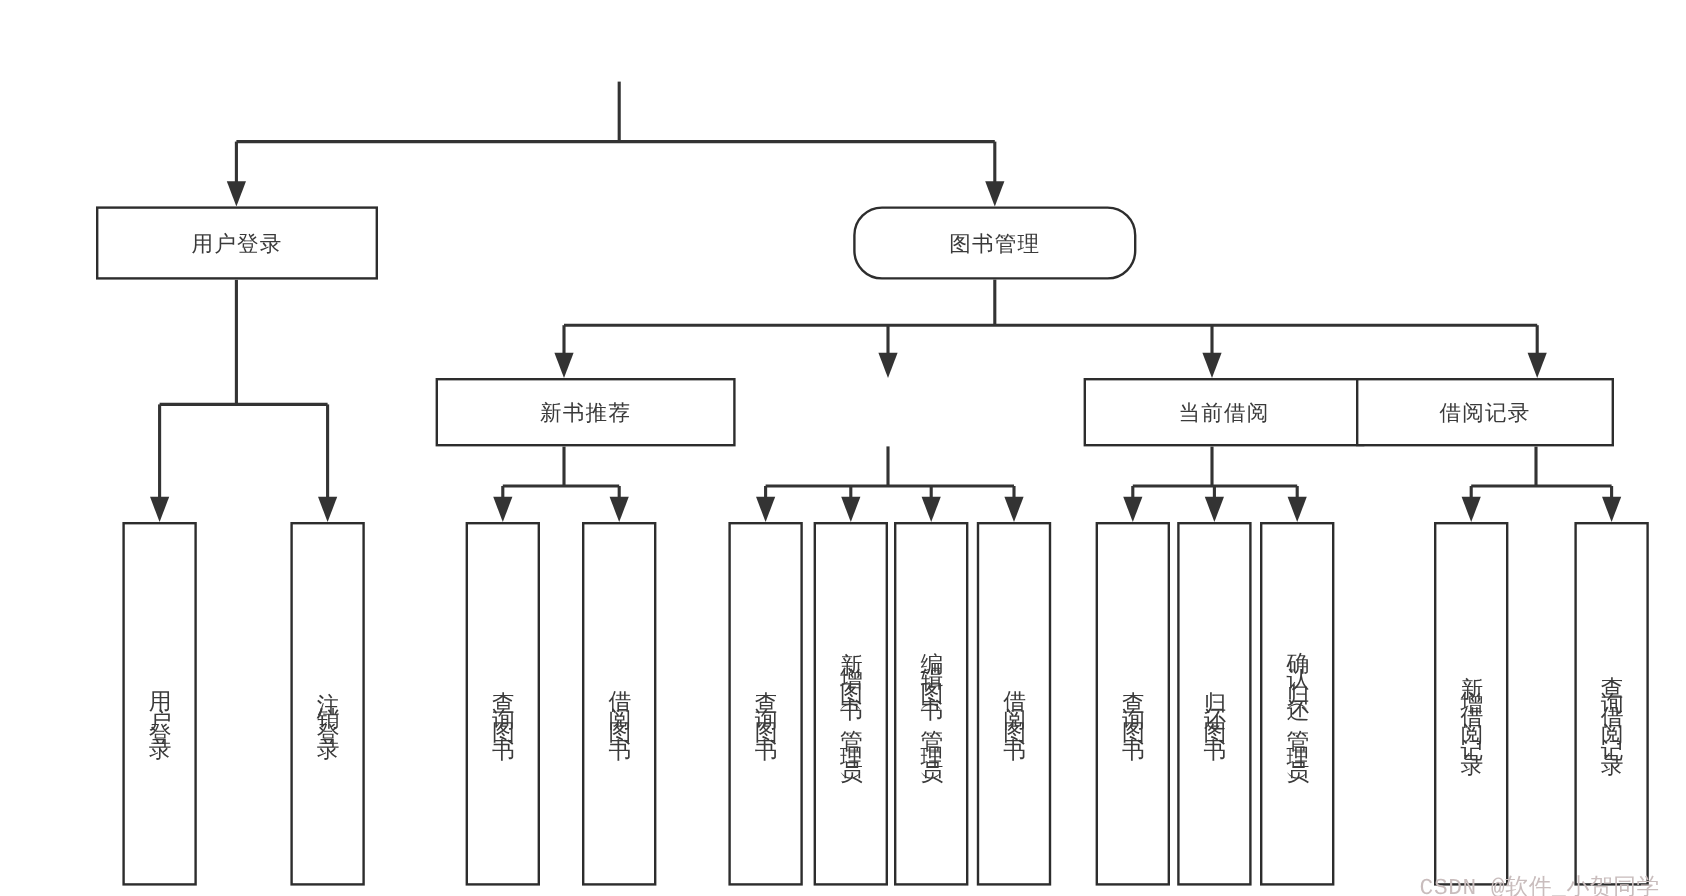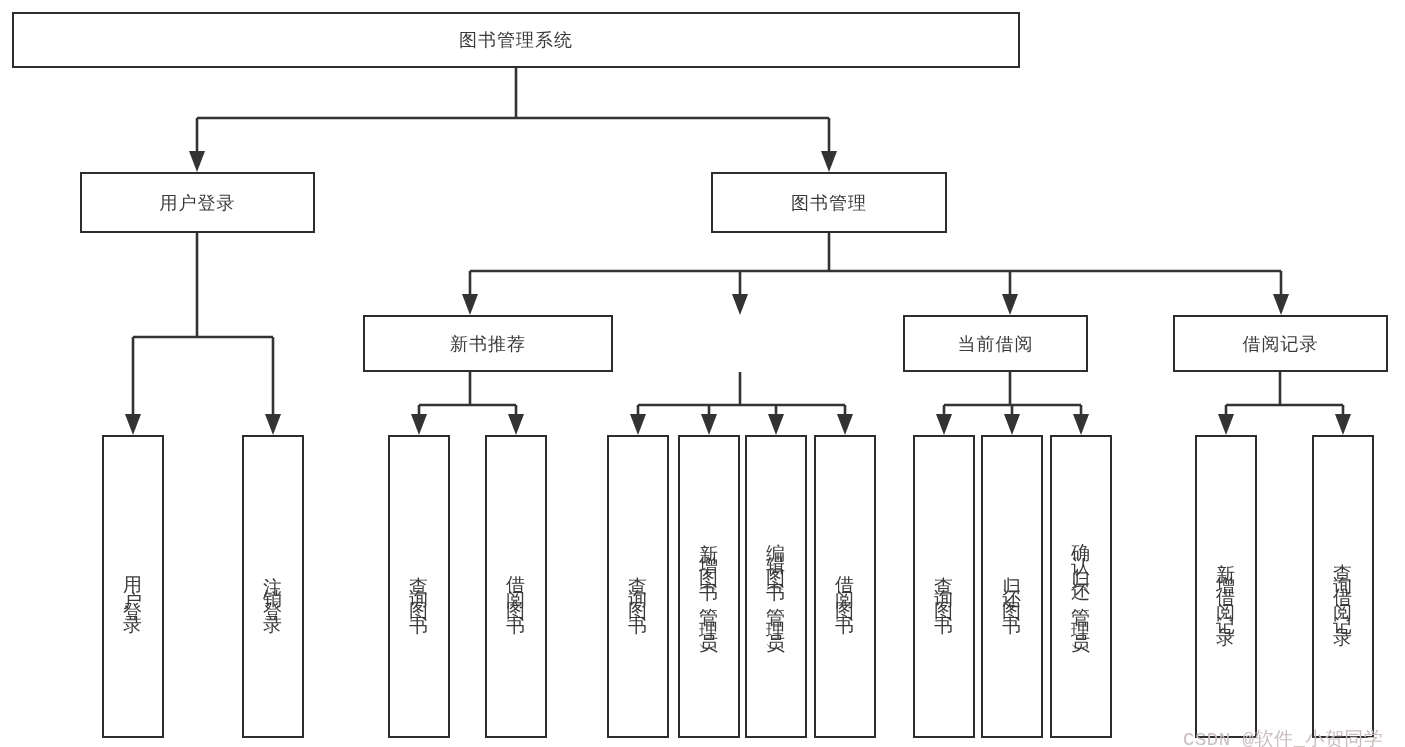--- a/index.html
+++ b/index.html
@@ -102,38 +102,35 @@
     <polygon class="ahead" points="1073,414 1089,414 1081,435"></polygon>
 
     <path class="cline" d="M1280 372 L1280 405"></path>
     <path class="cline" d="M1226 405 L1343 405"></path>
     <path class="cline" d="M1226 405 L1226 416"></path>
     <polygon class="ahead" points="1218,414 1234,414 1226,435"></polygon>
     <path class="cline" d="M1343 405 L1343 416"></path>
     <polygon class="ahead" points="1335,414 1351,414 1343,435"></polygon>
   </svg>
 
-  <div class="box hbox" style="left:12px;top:12px;width:1008px;height:56px;">
-    <span>图书管理系统</span>
-  </div>
 
   <div class="box hbox" style="left:80px;top:172px;width:235px;height:61px;">
     <span>用户登录</span>
   </div>
-  <div class="box hbox" style="left:711px;top:172px;width:236px;height:61px;">
+  <div class="box hbox" style="left:711px;top:172px;width:236px;height:61px;border-radius:24px;">
     <span>图书管理</span>
   </div>
 
   <div class="box hbox" style="left:363px;top:315px;width:250px;height:57px;">
     <span>新书推荐</span>
   </div>
-  <div class="box hbox" style="left:903px;top:315px;width:185px;height:57px;text-align:center;">
+  <div class="box hbox" style="left:903px;top:315px;width:234px;height:57px;text-align:center;">
     <span>当前借阅</span>
   </div>
-  <div class="box hbox" style="left:1173px;top:315px;width:215px;height:57px;">
+  <div class="box hbox" style="left:1130px;top:315px;width:215px;height:57px;">
     <span>借阅记录</span>
   </div>
 
   <div class="box vbox" style="left:102px;top:435px;width:62px;height:303px;">
     <span>用户登录</span>
   </div>
   <div class="box vbox" style="left:242px;top:435px;width:62px;height:303px;">
     <span>注销登录</span>
   </div>
   <div class="box vbox" style="left:388px;top:435px;width:62px;height:303px;">

